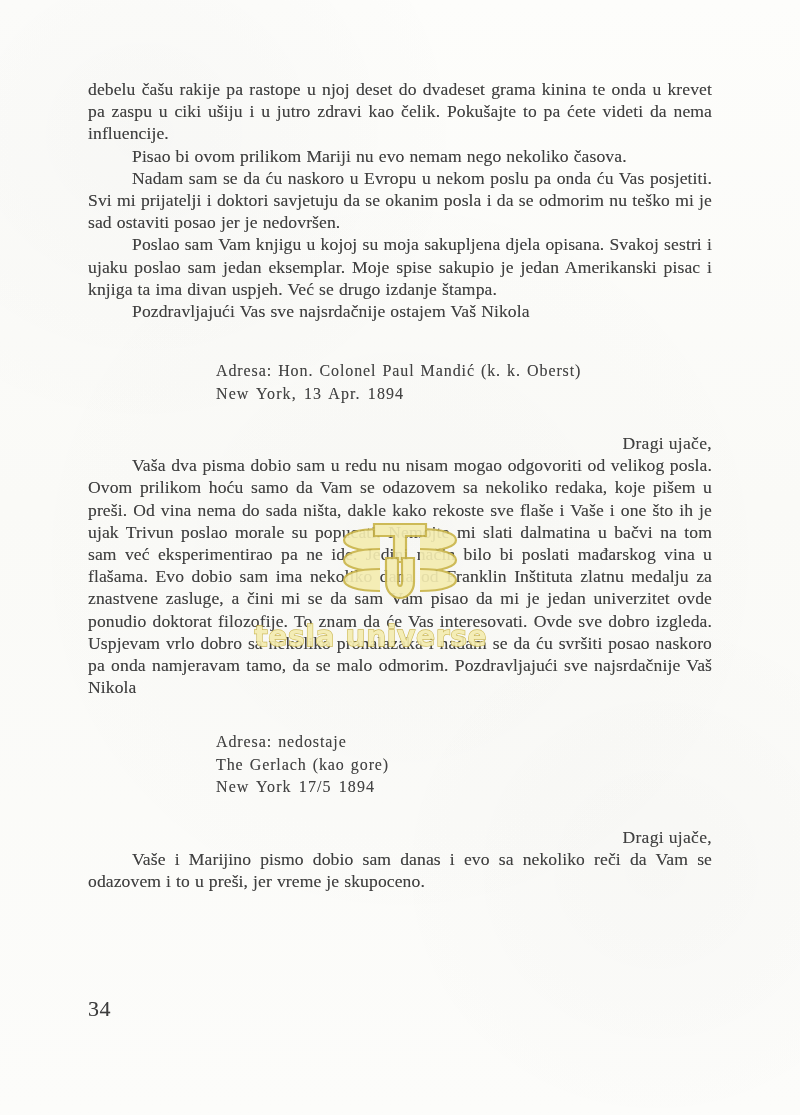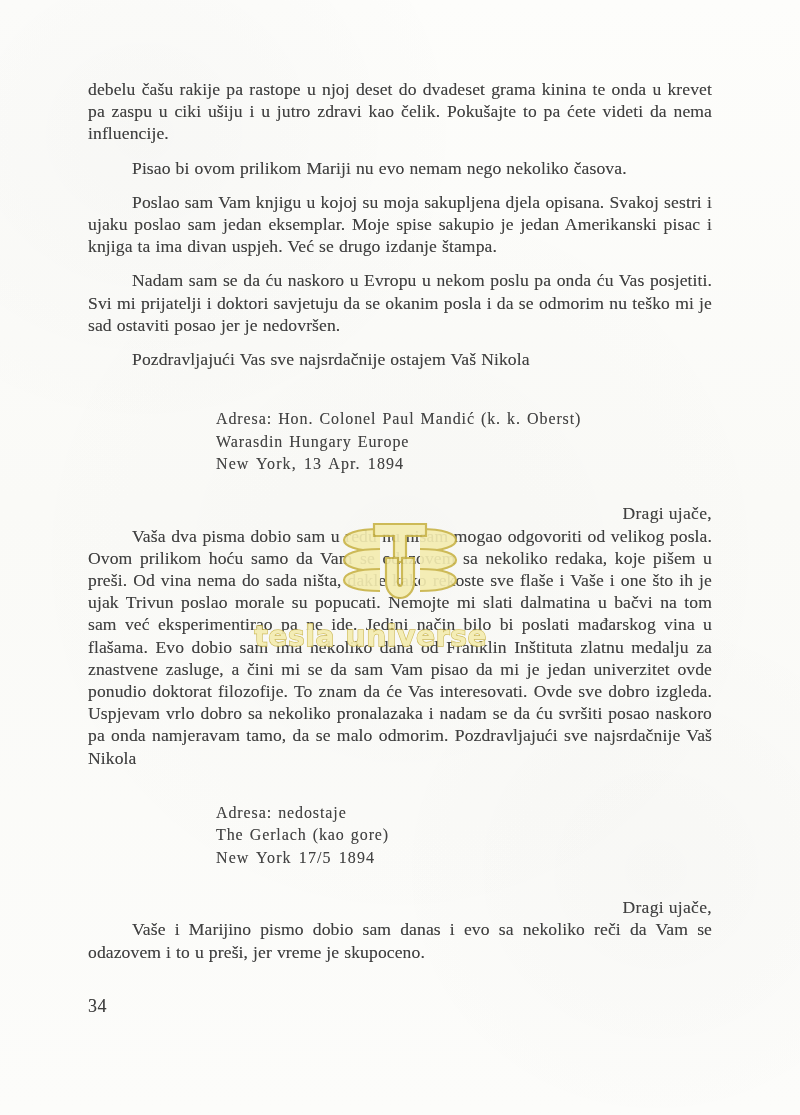--- a/index.html
+++ b/index.html
@@ -40,21 +40,21 @@
     margin: 0;
     font-size: 17.6px;
     line-height: 22.2px;
     text-align: justify;
     text-align-last: left;
     letter-spacing: 0.1px;
     word-spacing: 0.5px;
     color: #404040;
     text-shadow: 0 0 0.6px rgba(70,70,70,0.45);
   }
-  .para + .para { margin-top: 12px; }
+  .para + .para { margin-top: 0; }
   .para.indent { text-indent: 44px; }
   .para.flush { text-indent: 0; }
 
   .addr-block {
     margin: 16px;
     padding-left: 112px;
     font-size: 16px;
     line-height: 22.4px;
     letter-spacing: 0.9px;
     word-spacing: 1.2px;
@@ -81,21 +81,21 @@
     letter-spacing: 0.3px;
     color: #404040;
     text-shadow: 0 0 0.6px rgba(70,70,70,0.4);
     text-align: right;
   }
 
   .page-number {
     position: absolute;
     left: 88px;
     top: 996px;
-    font-size: 18px;
+    font-size: 22px;
     letter-spacing: 0.5px;
     color: #3d3d3d;
     z-index: 2;
     text-shadow: 0 0 0.6px rgba(70,70,70,0.4);
   }
 
   
   .watermark {
     position: absolute;
     left: 88px;
@@ -139,31 +139,30 @@
 <div class="page">
 
   <div class="scan-texture"></div>
 
   <div class="text-layer">
 
     <p class="para flush">debelu čašu rakije pa rastope u njoj deset do dvadeset grama kinina te onda u krevet pa zaspu u ciki ušiju i u jutro zdravi kao čelik. Pokušajte to pa ćete videti da nema influencije.</p>
 
     <p class="para indent">Pisao bi ovom prilikom Mariji nu evo nemam nego nekoliko časova.</p>
 
+    <p class="para indent">Nadam sam se da ću naskoro u Evropu u nekom poslu pa onda ću Vas posjetiti. Svi mi prijatelji i doktori savjetuju da se okanim posla i da se odmorim nu teško mi je sad ostaviti posao jer je nedovršen.</p>
+
     <p class="para indent">Poslao sam Vam knjigu u kojoj su moja sakupljena djela opisana. Svakoj sestri i ujaku poslao sam jedan eksemplar. Moje spise sakupio je jedan Amerikanski pisac i knjiga ta ima divan uspjeh. Već se drugo izdanje štampa.</p>
-
-    <p class="para indent">Nadam sam se da ću naskoro u Evropu u nekom poslu pa onda ću Vas posjetiti. Svi mi prijatelji i doktori savjetuju da se okanim posla i da se odmorim nu teško mi je sad ostaviti posao jer je nedovršen.</p>
 
     <p class="para indent">Pozdravljajući Vas sve najsrdačnije ostajem Vaš Nikola</p>
 
     <div class="spacer-lg"></div>
 
     <div class="addr-block">
       <div class="addr-line">Adresa: Hon. Colonel Paul Mandić (k. k. Oberst)</div>
-      <div class="addr-line">Warasdin Hungary Europe</div>
       <div class="date-line">New York, 13 Apr. 1894</div>
     </div>
 
     <div class="spacer-sm"></div>
 
     <p class="salutation">Dragi ujače,</p>
 
     <p class="para indent">Vaša dva pisma dobio sam u redu nu nisam mogao odgovoriti od velikog posla. Ovom prilikom hoću samo da Vam se odazovem sa nekoliko redaka, koje pišem u preši. Od vina nema do sada ništa, dakle kako rekoste sve flaše i Vaše i one što ih je ujak Trivun poslao morale su popucati. Nemojte mi slati dalmatina u bačvi na tom sam već eksperimentirao pa ne ide. Jedini način bilo bi poslati mađarskog vina u flašama. Evo dobio sam ima nekoliko dana od Franklin Inštituta zlatnu medalju za znastvene zasluge, a čini mi se da sam Vam pisao da mi je jedan univerzitet ovde ponudio doktorat filozofije. To znam da će Vas interesovati. Ovde sve dobro izgleda. Uspjevam vrlo dobro sa nekoliko pronalazaka i nadam se da ću svršiti posao naskoro pa onda namjeravam tamo, da se malo odmorim. Pozdravljajući sve najsrdačnije Vaš Nikola</p>
 
     <div class="spacer-md"></div>

